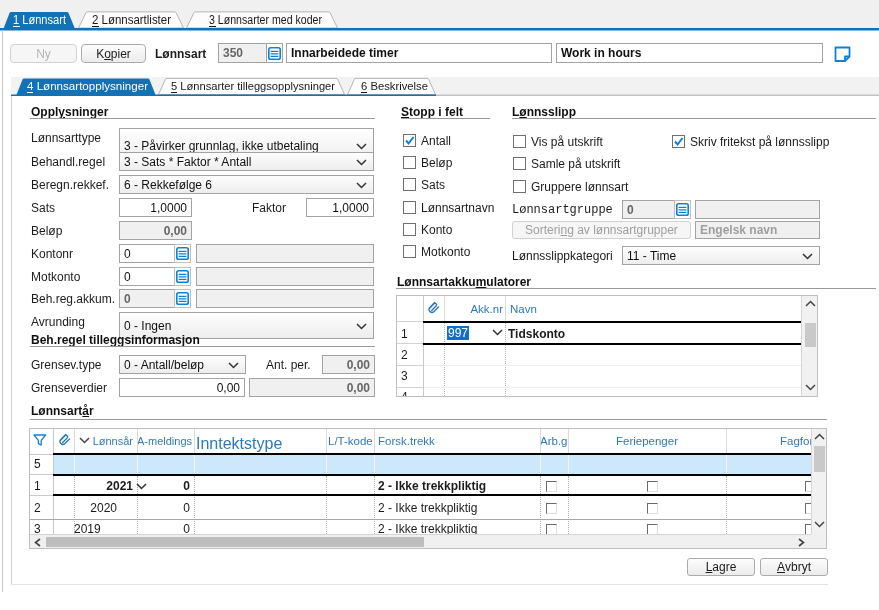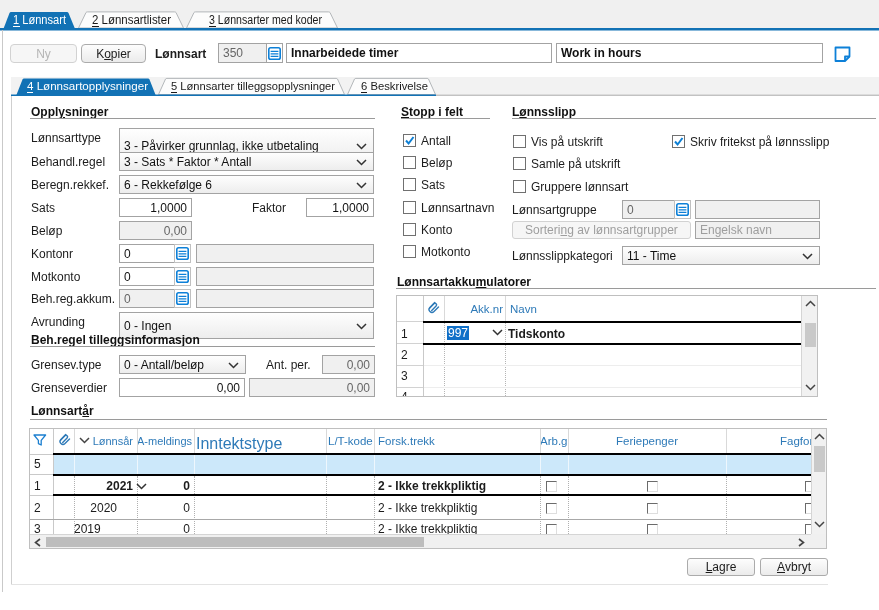--- a/index.html
+++ b/index.html
@@ -8,21 +8,21 @@
   #page{position:relative;width:879px;height:610px;background:#fff;overflow:hidden;}
   .abs{position:absolute;}
   .lbl{position:absolute;font-size:12px;color:#1c1c1c;white-space:nowrap;}
   .bold{font-weight:bold;}
   .sech{position:absolute;font-size:12px;font-weight:bold;color:#111;white-space:nowrap;}
   .rule{position:absolute;height:1px;background:#9a9a9a;}
   .inp{position:absolute;box-sizing:border-box;border:1px solid #a3a3a3;background:#fff;
        font-family:"Liberation Sans",sans-serif;font-size:12px;color:#111;
        padding:0 4px;display:flex;align-items:center;}
   .inp.r{justify-content:flex-end;}
-  .dis{background:#f0f0f0;color:#666;}
+  .dis{background:#f0f0f0;color:#666;font-weight:bold;}
   .dd{position:absolute;box-sizing:border-box;border:1px solid #a3a3a3;
       background:linear-gradient(#fefefe,#ededed);font-size:12px;color:#111;
       padding:0 20px 0 4px;display:flex;align-items:center;white-space:nowrap;overflow:hidden;}
   .dd svg.ch{position:absolute;right:6px;top:50%;margin-top:-3px;}
   .btn{position:absolute;box-sizing:border-box;border:1px solid #ababab;border-radius:4px;
        background:linear-gradient(#fdfdfd,#ebebeb);font-size:12px;color:#1c1c1c;
        display:flex;align-items:center;justify-content:center;white-space:nowrap;}
   .btn.disb{background:#f6f6f6;border-color:#d2d2d2;color:#b5b5b5;}
   .cb{position:absolute;box-sizing:border-box;width:13px;height:13px;background:#fff;
       border:1px solid #707070;}
@@ -218,21 +218,21 @@
     <svg width="11" height="11" style="position:absolute;left:0;top:0;" xmlns="http://www.w3.org/2000/svg">
           <path d="M2 5.5l2.6 3L9.5 2" stroke="#0d7fd4" stroke-width="2" fill="none"></path>
         </svg>
   </div>
   <div class="lbl" style="left:690px;top:135px;">Skriv fritekst på lønnsslipp</div>
   <div class="cb" style="left:513px;top:157px;"></div>
   <div class="lbl" style="left:531px;top:157px;">Samle på utskrift</div>
   <div class="cb" style="left:513px;top:180px;"></div>
   <div class="lbl" style="left:531px;top:180px;">Gruppere lønnsart</div>
 
-  <div class="lbl" style="left:512px;top:203px;">Lønnsartgruppe</div>
+  <div class="lbl" style="left:512px;top:203px;font-family:Liberation Mono, monospace;">Lønnsartgruppe</div>
   <div class="inp dis" style="left:622px;top:200px;width:53px;height:19px;">0</div>
   <div class="icbtn" style="left:674px;top:200px;width:17px;height:19px;">
     <svg width="13" height="13" xmlns="http://www.w3.org/2000/svg">
           <rect x="0.8" y="0.8" width="11.4" height="11.4" rx="1.8" fill="#fff" stroke="#0d80d8" stroke-width="1.6"></rect>
           <path d="M2.6 4.4h7.8M2.6 6.9h7.8M2.6 9.4h7.8" stroke="#0d80d8" stroke-width="1.4"></path>
         </svg>
   </div>
   <div class="inp dis" style="left:695px;top:200px;width:125px;height:19px;"></div>
 
   <div class="btn disb" style="left:512px;top:221px;width:179px;height:18px;border-radius:3px;color:#9e9e9e;">Sorteri<u>n</u>g av lønnsartgrupper</div>

